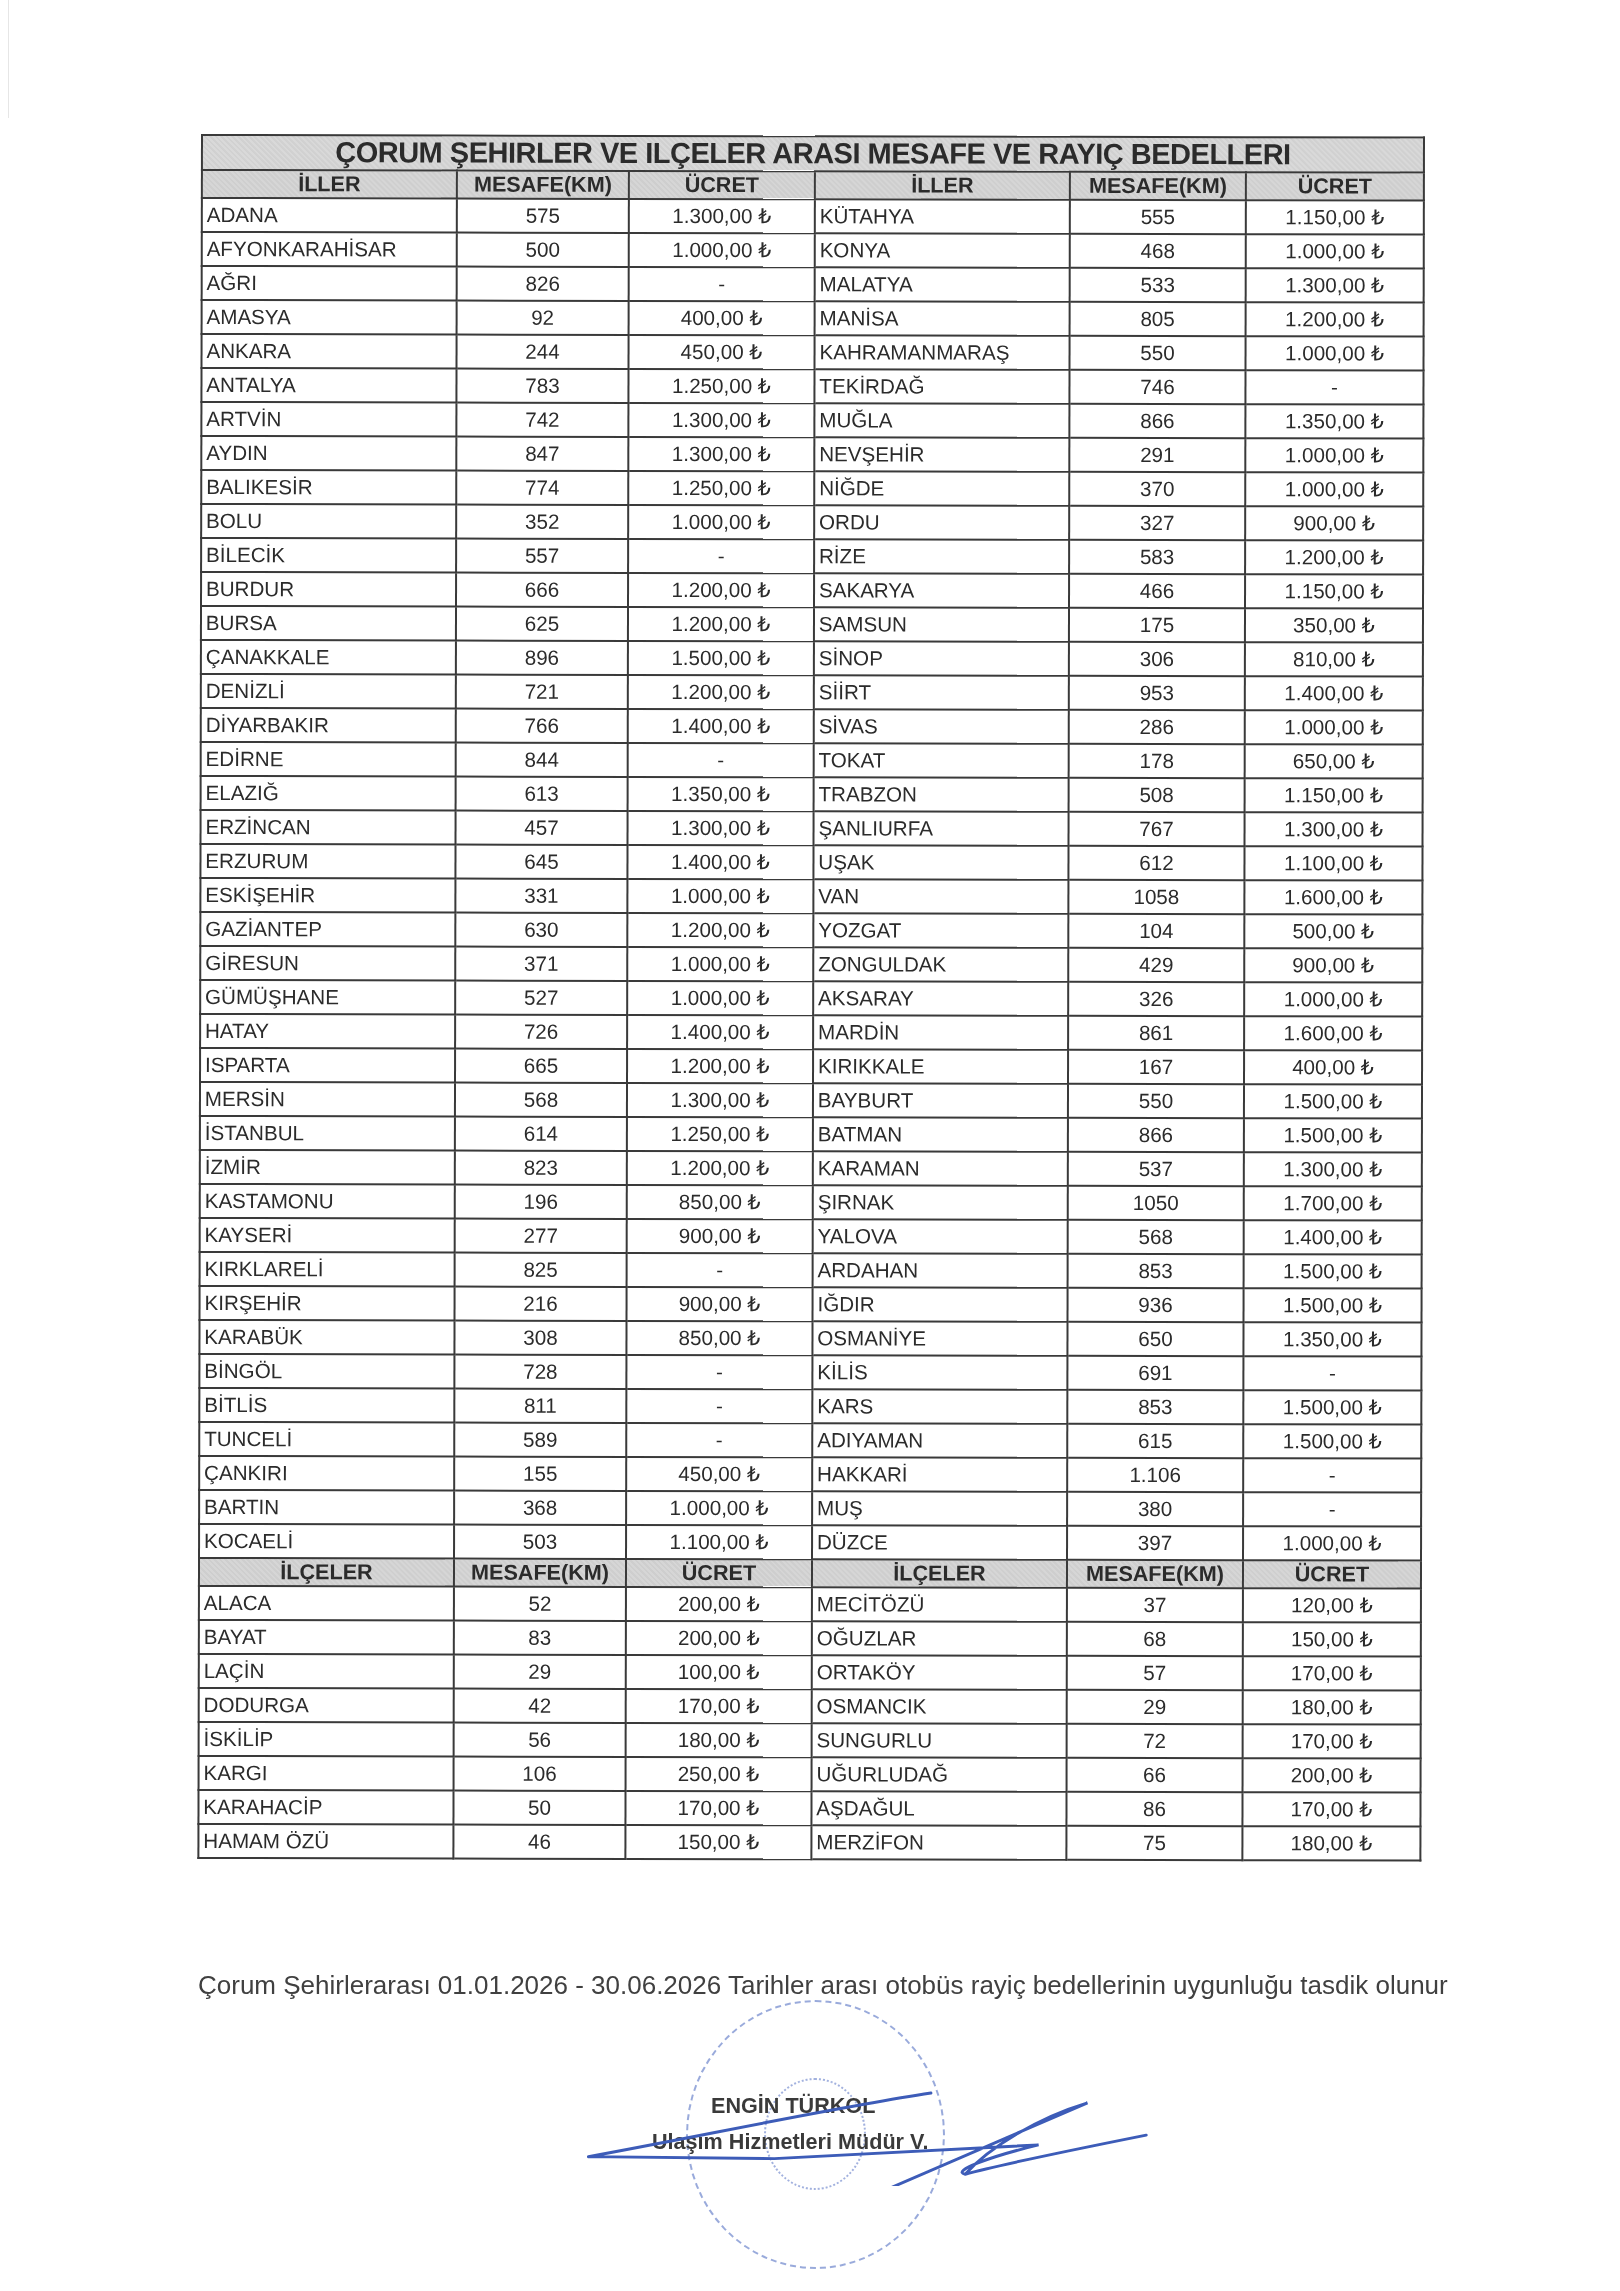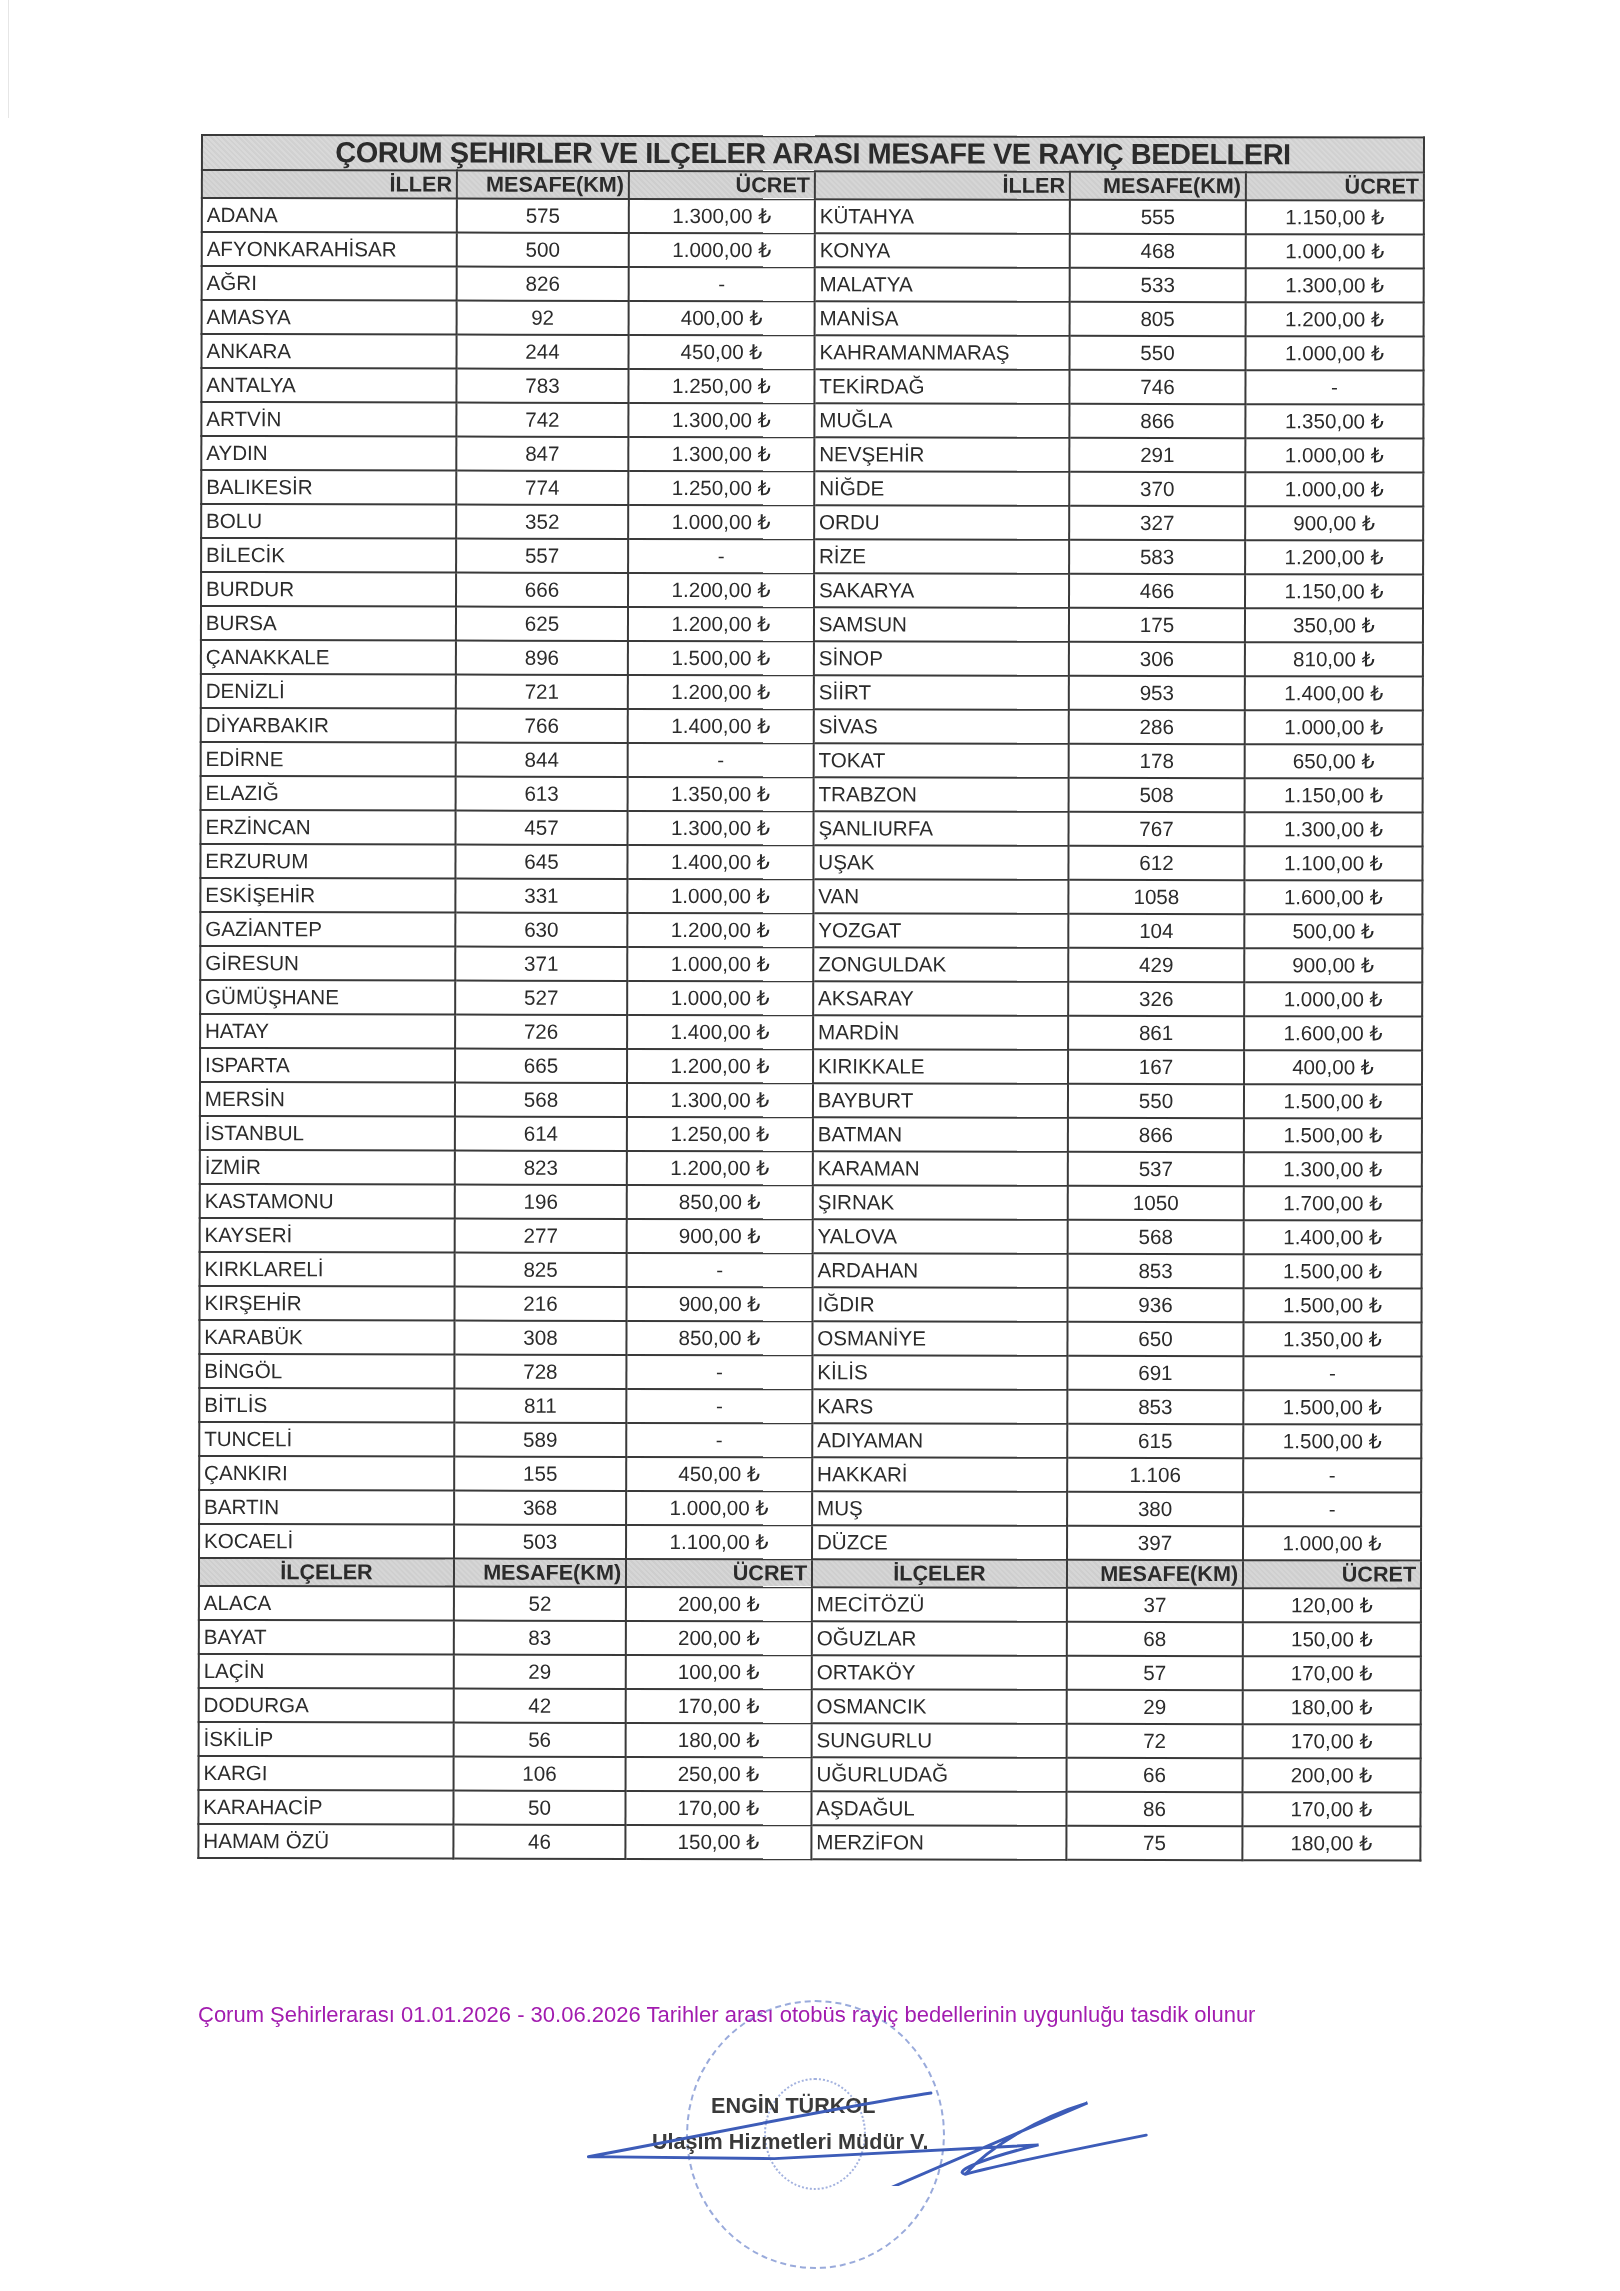--- a/index.html
+++ b/index.html
@@ -4,26 +4,26 @@
 <style>
   html, body { margin:0; padding:0; background:#ffffff; }
   body { width:1620px; height:2292px; position:relative; overflow:hidden;
          font-family:"Liberation Sans", "DejaVu Sans", sans-serif; color:#2b2b2b; }
   .page-edge { position:absolute; left:7.8px; top:0; width:1px; height:118px; background:#e6e6e6; }
   .table-wrap { position:absolute; left:201px; top:134px; width:1222px; transform:rotate(0.12deg); transform-origin:left top; }
   table { border-collapse:collapse; width:100%; table-layout:fixed; }
   td, th { border:2px solid #3a3a3a; padding:0 3.9px; height:32px; font-size:20.6px; white-space:nowrap; overflow:hidden; }
   .title-row td { background:#d9d9d9; text-align:center; font-weight:bold; font-size:29px; height:31px; letter-spacing:-0.5px;
                    background-image:repeating-linear-gradient(45deg, rgba(0,0,0,0.04) 0 2px, transparent 2px 3.9px); }
-  .head-row th { background:#d6d6d6; font-weight:bold; font-size:21.6px; text-align:right; height:25.5px;
+  .head-row th { background:#d6d6d6; font-weight:bold; font-size:21.6px; text-align:center; height:25.5px;
                   background-image:repeating-linear-gradient(45deg, rgba(0,0,0,0.04) 0 2px, transparent 2px 3.9px); }
   .head-row th.left { text-align:center; }
   td.name { text-align:left; }
   td.num, td.fee { text-align:center; }
-  .footer-note { position:absolute; left:198px; top:1970px; font-size:22px; color:#a21caf; white-space:nowrap;margin-top:32px; }
+  .footer-note { position:absolute; left:198px; top:1970px; font-size:26px; color:#404040; white-space:nowrap; }
   .stamp { position:absolute; left:686px; top:2000px; width:255px; height:265px; border-radius:50%;
            border:2px dashed rgba(70,100,190,0.55); }
   .stamp-inner { position:absolute; left:76px; top:76px; width:98px; height:108px; border-radius:50%;
                  border:2px dotted rgba(70,100,190,0.5); }
   .signer { position:absolute; left:711px; top:2093px; font-weight:bold; font-size:21.6px; color:#3a3a3a; }
   .signer-title { position:absolute; left:652px; top:2129px; font-weight:bold; font-size:21.6px; color:#3a3a3a; }
   .signature { position:absolute; left:578px; top:2049px; }
 </style>
 </head>
 <body>

